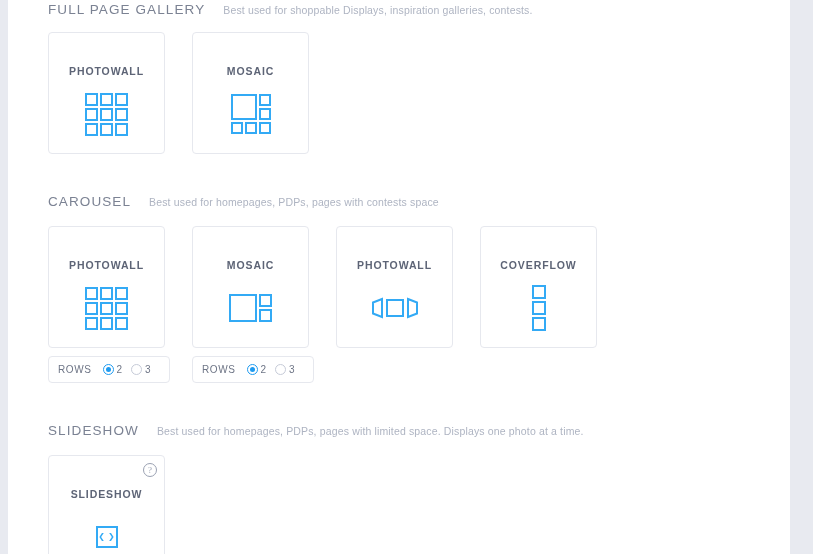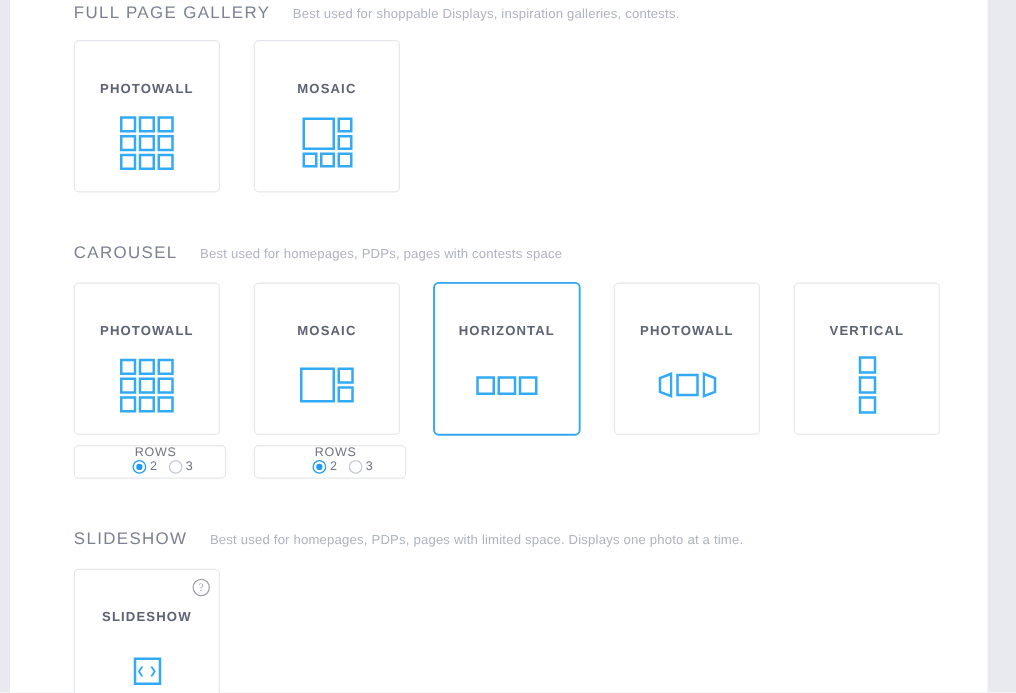--- a/index.html
+++ b/index.html
@@ -20,21 +20,21 @@
     position: absolute;
     left: 8px;
     top: 0;
     width: 782px;
     height: 554px;
     background: #ffffff;
   }
 
   
   .section {
-    padding-left: 51px;
+    padding-left: 40px;
   }
 
   .section-head {
     display: flex;
     align-items: baseline;
     height: 22px;
   }
 
   .section-title {
     font-size: 13.5px;
@@ -117,21 +117,20 @@
   .rows-box {
     margin-top: 8px;
     width: 122px;
     height: 27px;
     border: 1px solid #e6e8ee;
     border-radius: 4px;
     display: flex;
     align-items: center;
     padding-left: 9px;
     gap: 0;
-    flex-direction: column;
   }
 
   .rows-label {
     font-size: 10px;
     letter-spacing: 0.6px;
     color: #6e7586;
     font-weight: 400;
   }
 
   .radio-group {
@@ -384,53 +383,41 @@
               <span class="radio-text">2</span>
             </label>
             <label class="radio-opt">
               <span class="radio-dot"></span>
               <span class="radio-text">3</span>
             </label>
           </div>
         </div>
       </div>
 
-      <div class="card-col">
-        <div class="card selected">
-          <div class="card-label">HORIZONTAL</div>
-          <div class="card-icon">
-            <div class="row3">
-              <div class="sq"></div>
-                <div class="sq"></div>
-                <div class="sq"></div>
-            </div>
-          </div>
-        </div>
-      </div>
 
       <div class="card-col">
         <div class="card">
           <div class="card-label">PHOTOWALL</div>
           <div class="card-icon">
             <div class="coverflow">
               <svg width="13" height="22" viewBox="0 0 13 22" aria-hidden="true">
                 <path d="M12 2 L3 5.5 L3 16.5 L12 20 Z" fill="#fff" stroke="#33aaf5" stroke-width="2"></path>
               </svg>
               <div class="sq cf-center"></div>
               <svg width="13" height="22" viewBox="0 0 13 22" aria-hidden="true">
                 <path d="M1 2 L10 5.5 L10 16.5 L1 20 Z" fill="#fff" stroke="#33aaf5" stroke-width="2"></path>
               </svg>
             </div>
           </div>
         </div>
       </div>
 
       <div class="card-col">
         <div class="card">
-          <div class="card-label">VERTICAL</div>
+          <div class="card-label">COVERFLOW</div>
           <div class="card-icon">
             <div class="vstack3">
               <div class="sq"></div>
                 <div class="sq"></div>
                 <div class="sq"></div>
             </div>
           </div>
         </div>
       </div>
 

